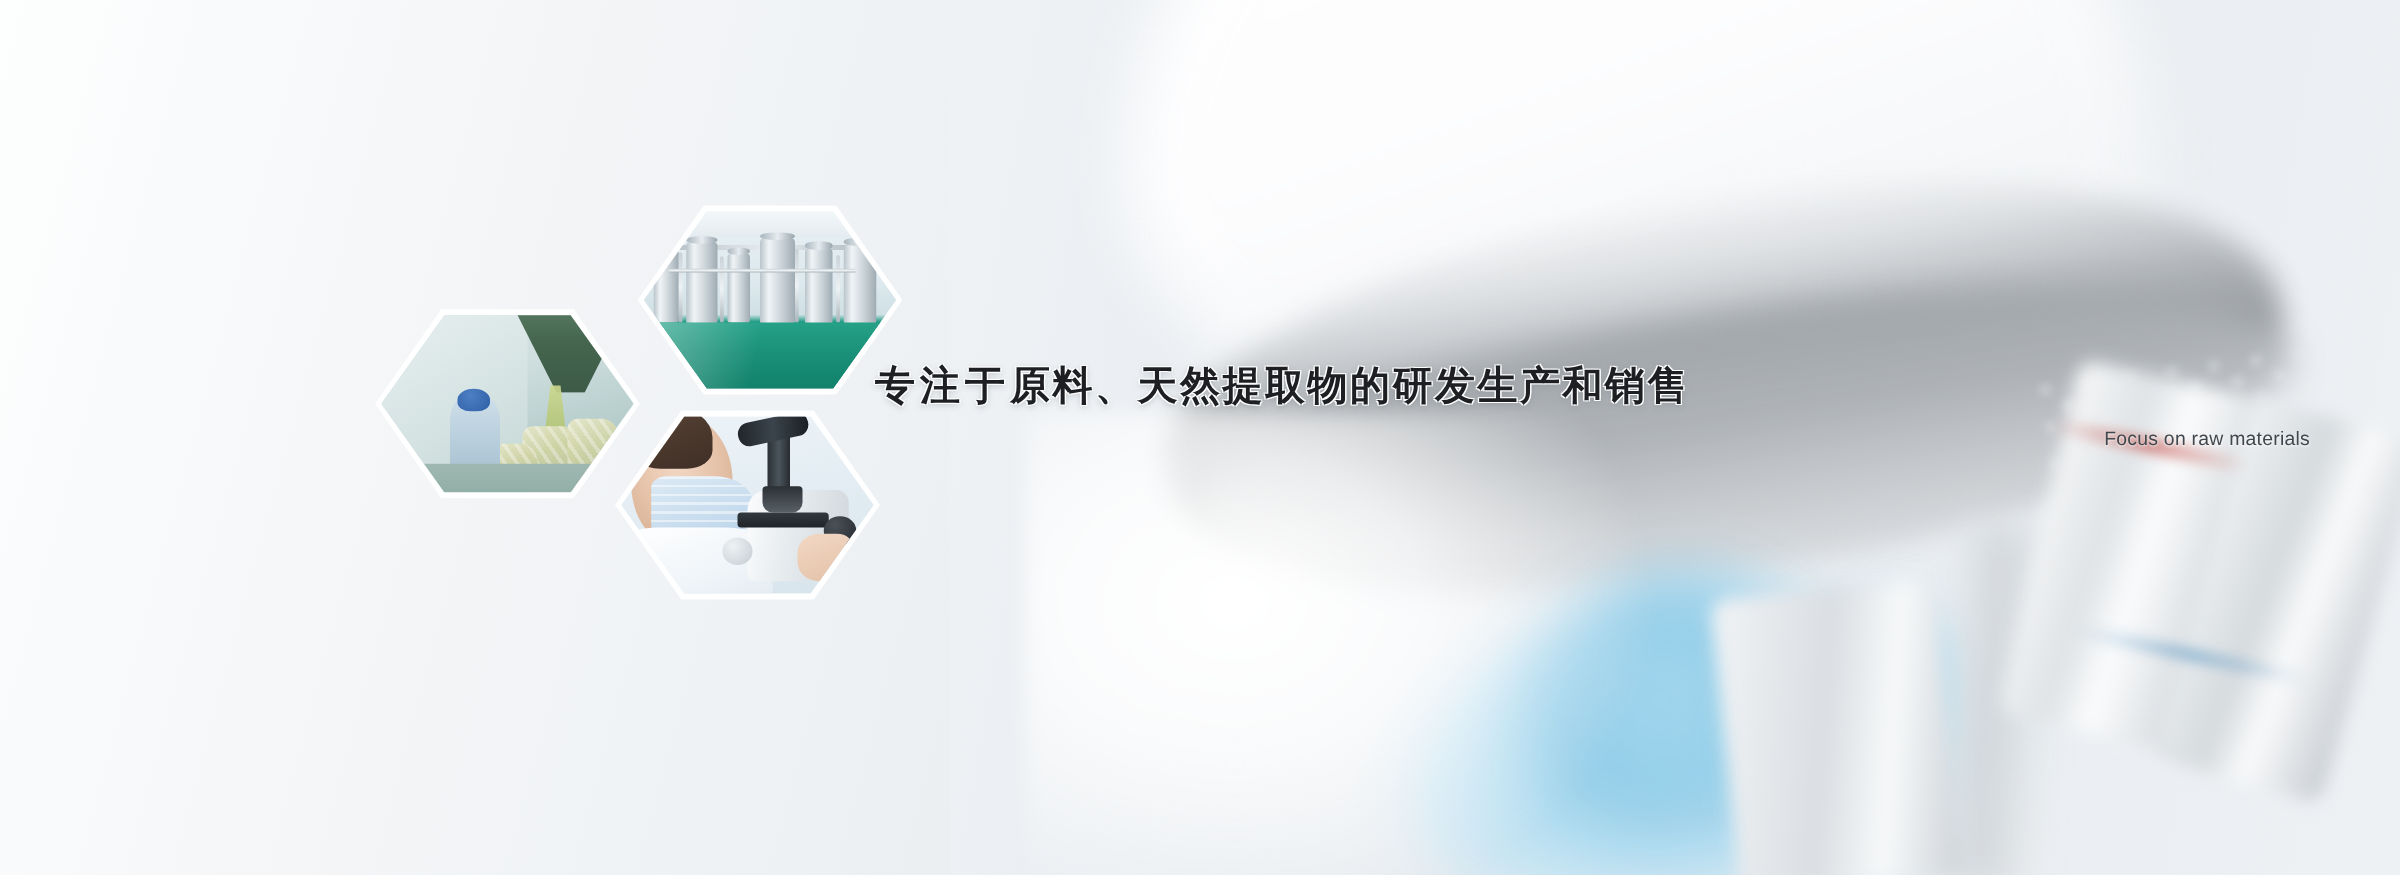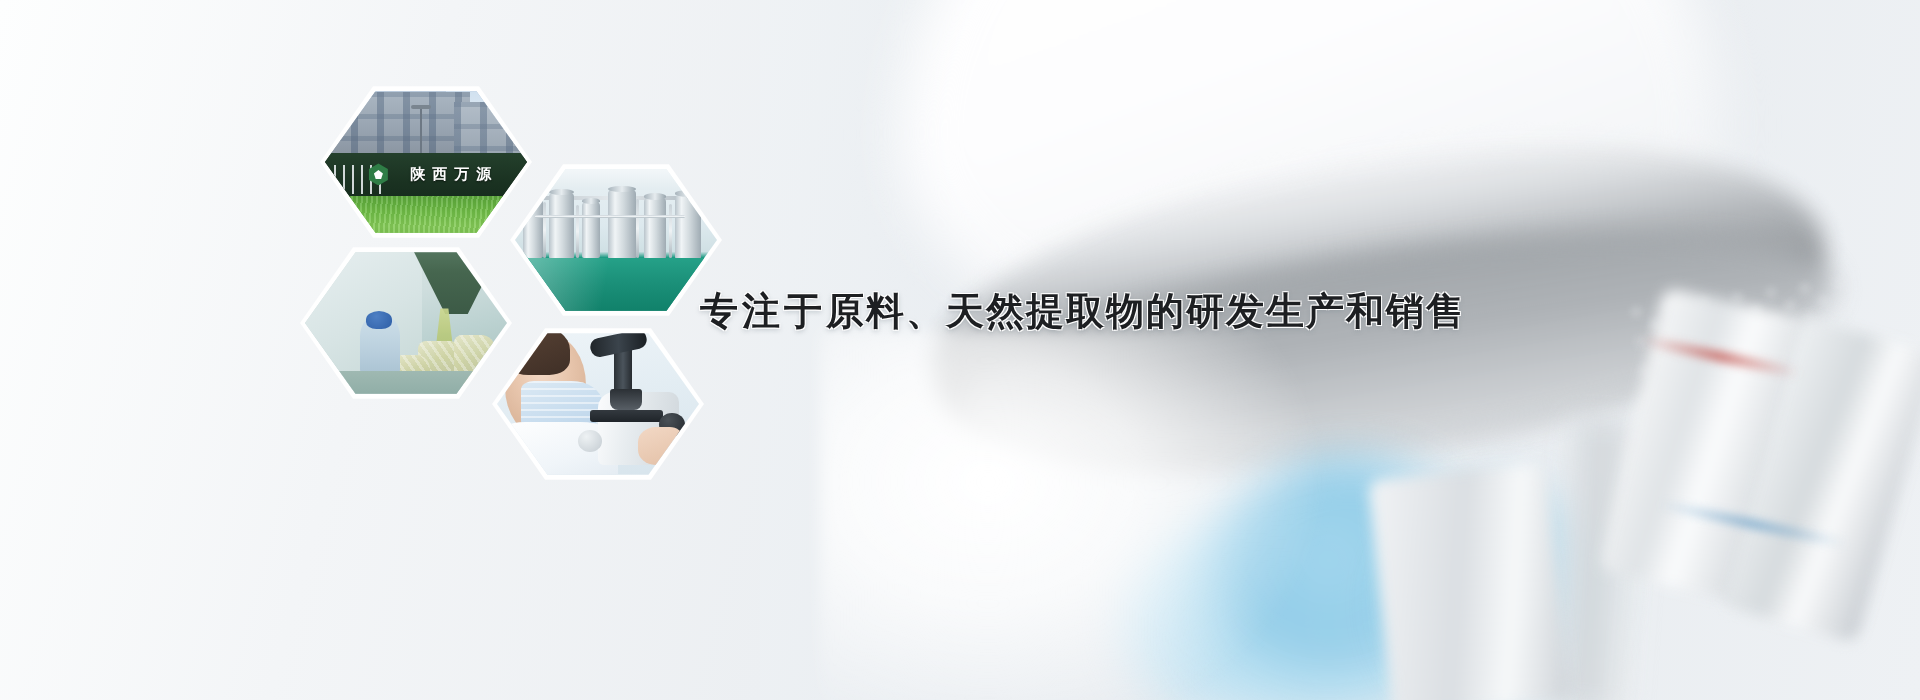--- a/index.html
+++ b/index.html
@@ -232,21 +232,21 @@
   .mi-knob{position:absolute;left:80%;top:56%;width:13%;height:16%;
     background:radial-gradient(circle at 35% 30%,#4a5157,#23282d);border-radius:50%;}
   .mi-knob2{position:absolute;left:40%;top:68%;width:12%;height:15%;
     background:radial-gradient(circle at 35% 30%,#eef2f4,#c3cbd1);border-radius:50%;}
   .mi-hand{position:absolute;left:70%;top:66%;width:22%;height:26%;
     background:linear-gradient(160deg,#f2d8c5,#e3c0a6);border-radius:40% 30% 22% 40%;}
 
   
   #copy{position:absolute;left:700px;top:292px;width:1180px;}
   .headline{
-    font-size:38px;font-weight:700;color:#1d1f22;letter-spacing:2px;
+    font-size:32px;font-weight:700;color:#1d1f22;letter-spacing:2px;
     line-height:1.05;white-space:nowrap;
     text-shadow:
       -1px -1px 0 rgba(255,255,255,.95),
        1px -1px 0 rgba(255,255,255,.95),
       -1px  1px 0 rgba(255,255,255,.95),
        1px  1px 0 rgba(255,255,255,.95),
        0 2px 5px rgba(120,130,140,.45);
     font-family:"DejaVu Sans","Liberation Sans",sans-serif;
   }
   .headline .lead{font-weight:700;letter-spacing:4px;}
@@ -274,43 +274,20 @@
   <div class="post"></div>
   <div class="obj obj-c"></div>
   <div class="obj obj-a"></div>
   <div class="obj obj-b"></div>
   <div class="obj-red"></div>
   <div class="obj-blue"></div>
   <div class="hl"></div>
 
   <div id="hexes">
 
-    <div class="hex hex-shadow" id="hex1">
-      <div class="inner">
-        <div class="ph-factory">
-          <div class="fac-sky"></div>
-          <div class="fac-build">
-              <div class="fac-win"></div>
-            </div>
-          <div class="fac-build2">
-              <div class="fac-win"></div>
-            </div>
-          <div class="fac-pole"></div>
-          <div class="fac-wall"></div>
-          <div class="fac-fence"></div>
-          <div class="fac-grass"></div>
-          <div class="fac-logo">
-            <div class="badge">
-                <i></i>
-              </div>
-          </div>
-          <div class="fac-sign">陕西万源</div>
-        </div>
-      </div>
-    </div>
 
     <div class="hex hex-shadow" id="hex2">
       <div class="inner">
         <div class="ph-equip">
           <div class="eq-ceil"></div>
           <div class="eq-rail"></div>
           <div class="tank" style="left:4%;top:22%;width:10%;height:40%"></div>
           <div class="tank" style="left:17%;top:18%;width:12%;height:45%"></div>
           <div class="tank" style="left:33%;top:24%;width:9%;height:38%"></div>
           <div class="tank" style="left:46%;top:16%;width:14%;height:47%"></div>
@@ -361,16 +338,17 @@
       </div>
     </div>
 
   </div>
 
   <div id="copy">
     <div class="headline">
       <span class="lead">专注于</span><span>原料、天然提取物的研发生产和销售</span>
     </div>
     <div class="sub">
+      <div>Focus on raw materials</div>
     </div>
   </div>
 
 </div>
 
 </body></html>

